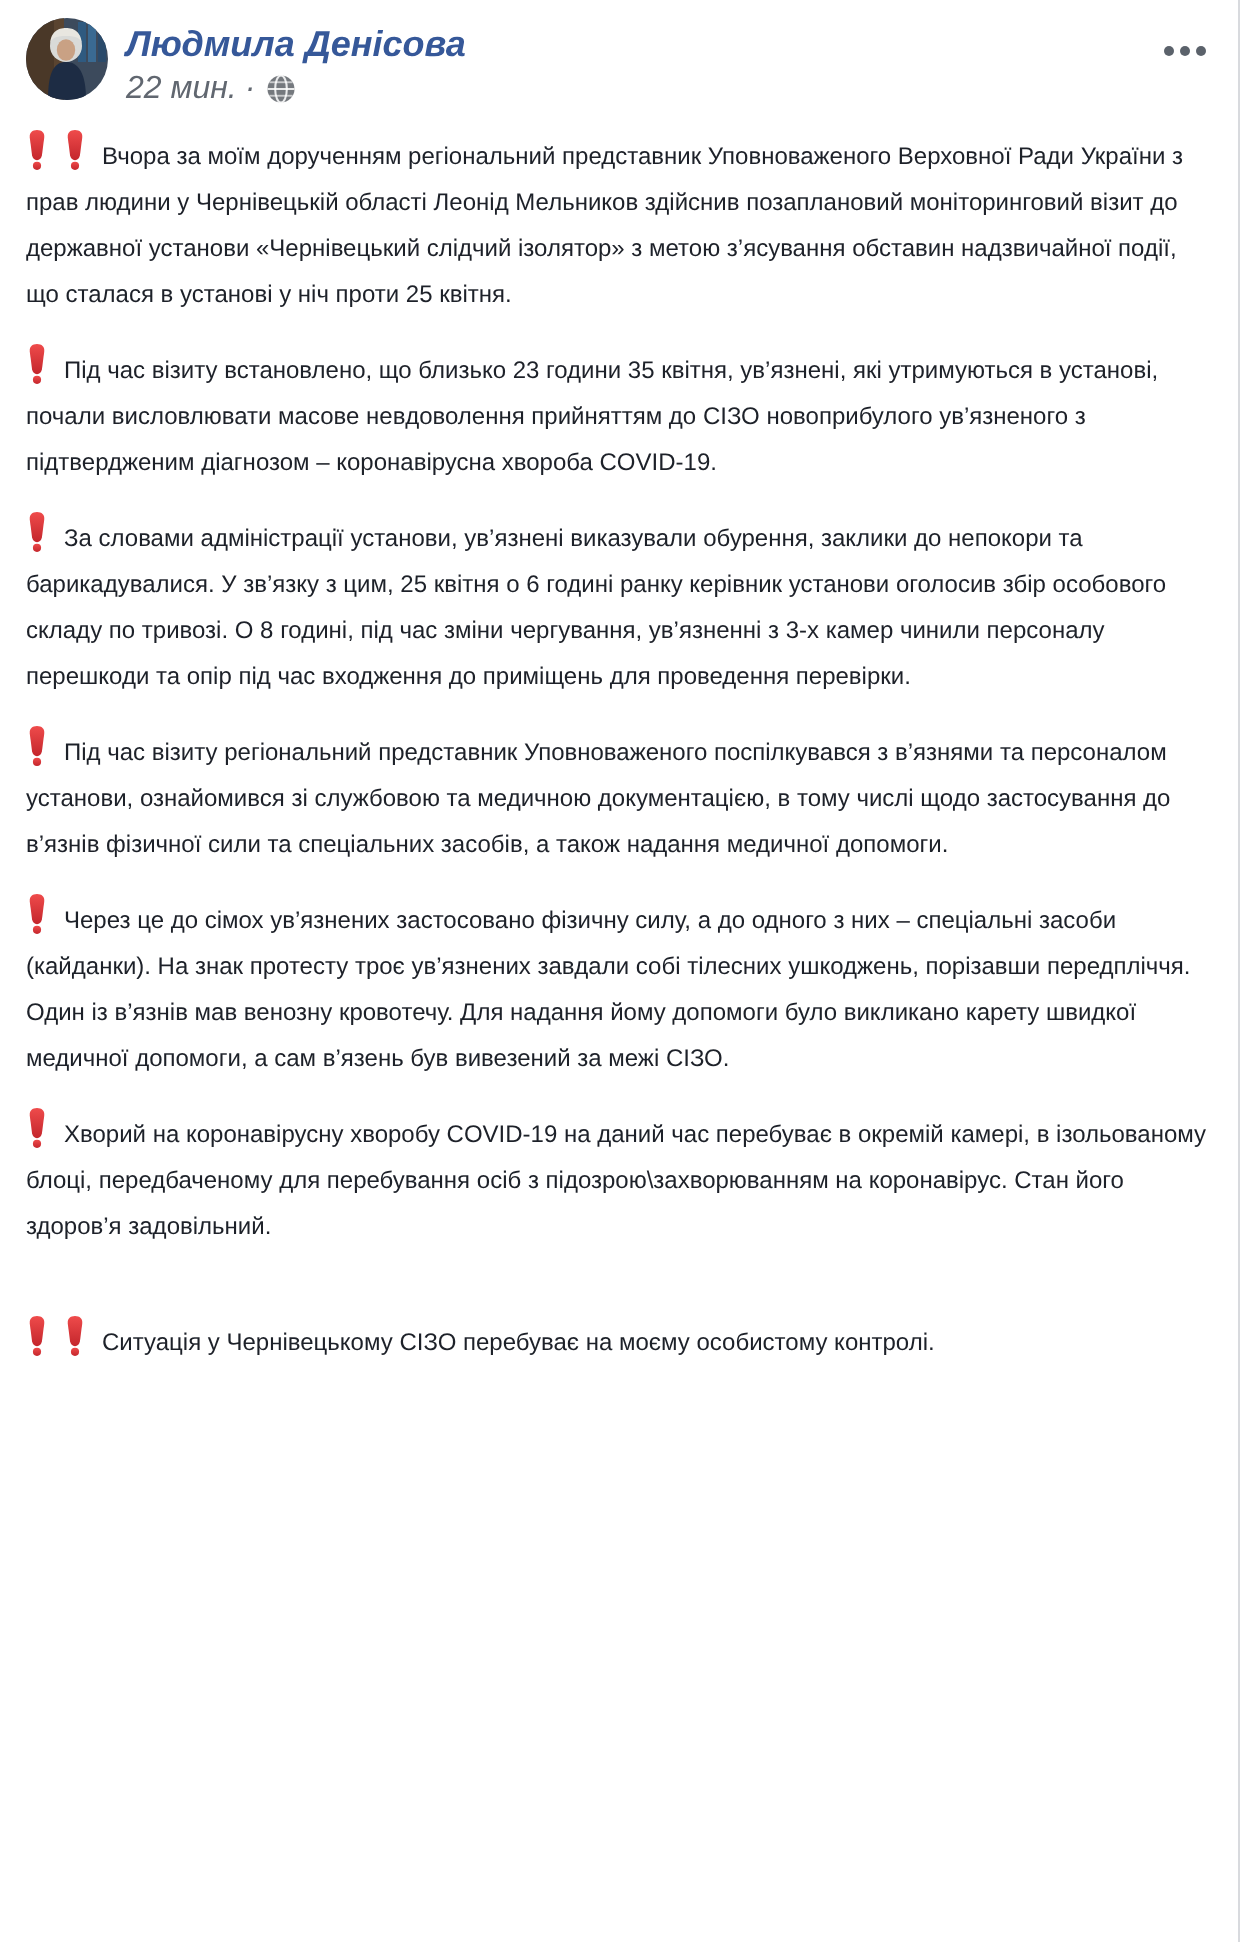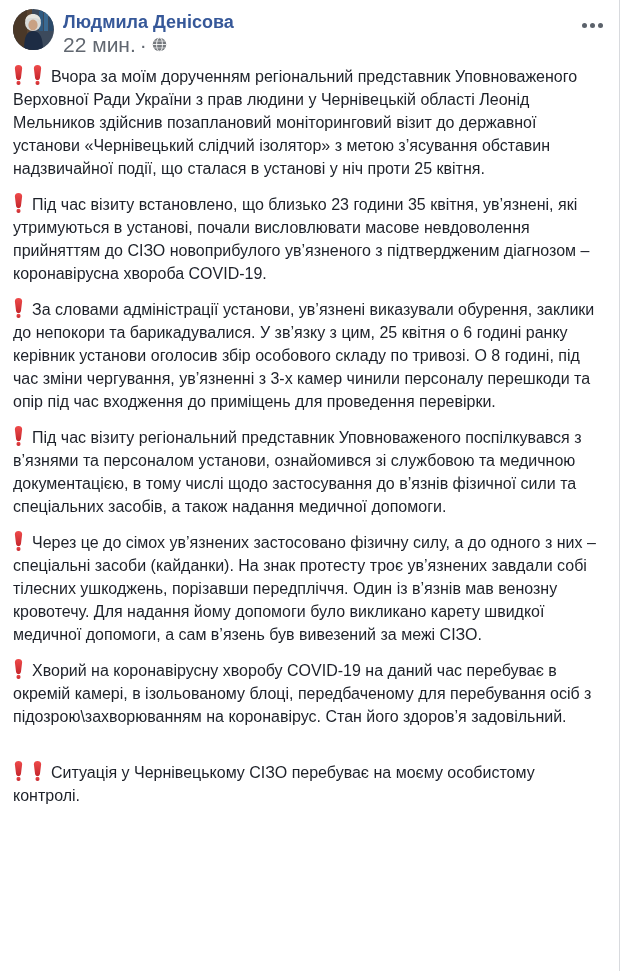--- a/index.html
+++ b/index.html
@@ -21,55 +21,55 @@
     align-items: flex-start;
     padding: 0 10px 0 13px;
   }
   .avatar-wrap {
     width: 41px; height: 41px;
     border-radius: 50%;
     overflow: hidden;
     flex: 0 0 41px;
     cursor: pointer;
   }
-  .header-meta { margin-left: 9px; flex: 1 1 auto; padding-top: 2px; }
+  .header-meta { margin-left: 9px; flex: 1 1 auto; padding-top: 2px; font-style: italic; }
   .author-name {
     color: #365899;
     font-size: 18px;
     font-weight: 700;
     line-height: 22px;
     text-decoration: none;
     display: inline-block;
     cursor: pointer;
   }
   .sub-row {
     display: flex;
     align-items: center;
     margin-top: 3px;
     color: #616770;
-    font-size: 21px;
+    font-size: 16px;
     line-height: 17px;
     text-align: center;
   }
   .sub-sep { margin: 0 5px 0 4px; color: #616770; }
   .globe { width: 15px; height: 15px; display: block; }
   .menu-button {
     display: flex;
     gap: 3px;
     padding: 10px 6px;
     margin-top: 4px;
     cursor: pointer;
     border: none;
     background: transparent;
   }
   .menu-dot { width: 5px; height: 5px; border-radius: 50%; background: #5b626b; }
   .post-content {
     padding: 11px 16px 0 13px;
     color: #1d2129;
-    font-size: 16px;
+    font-size: 12px;
   }
   .post-content p {
     margin: 0 0 12px 0;
     line-height: 23px;
   }
   .post-content p:last-child { margin-bottom: 0; margin-top: 32px; }
   .excl {
     display: inline-block;
     width: 11px;
     height: 21px;

